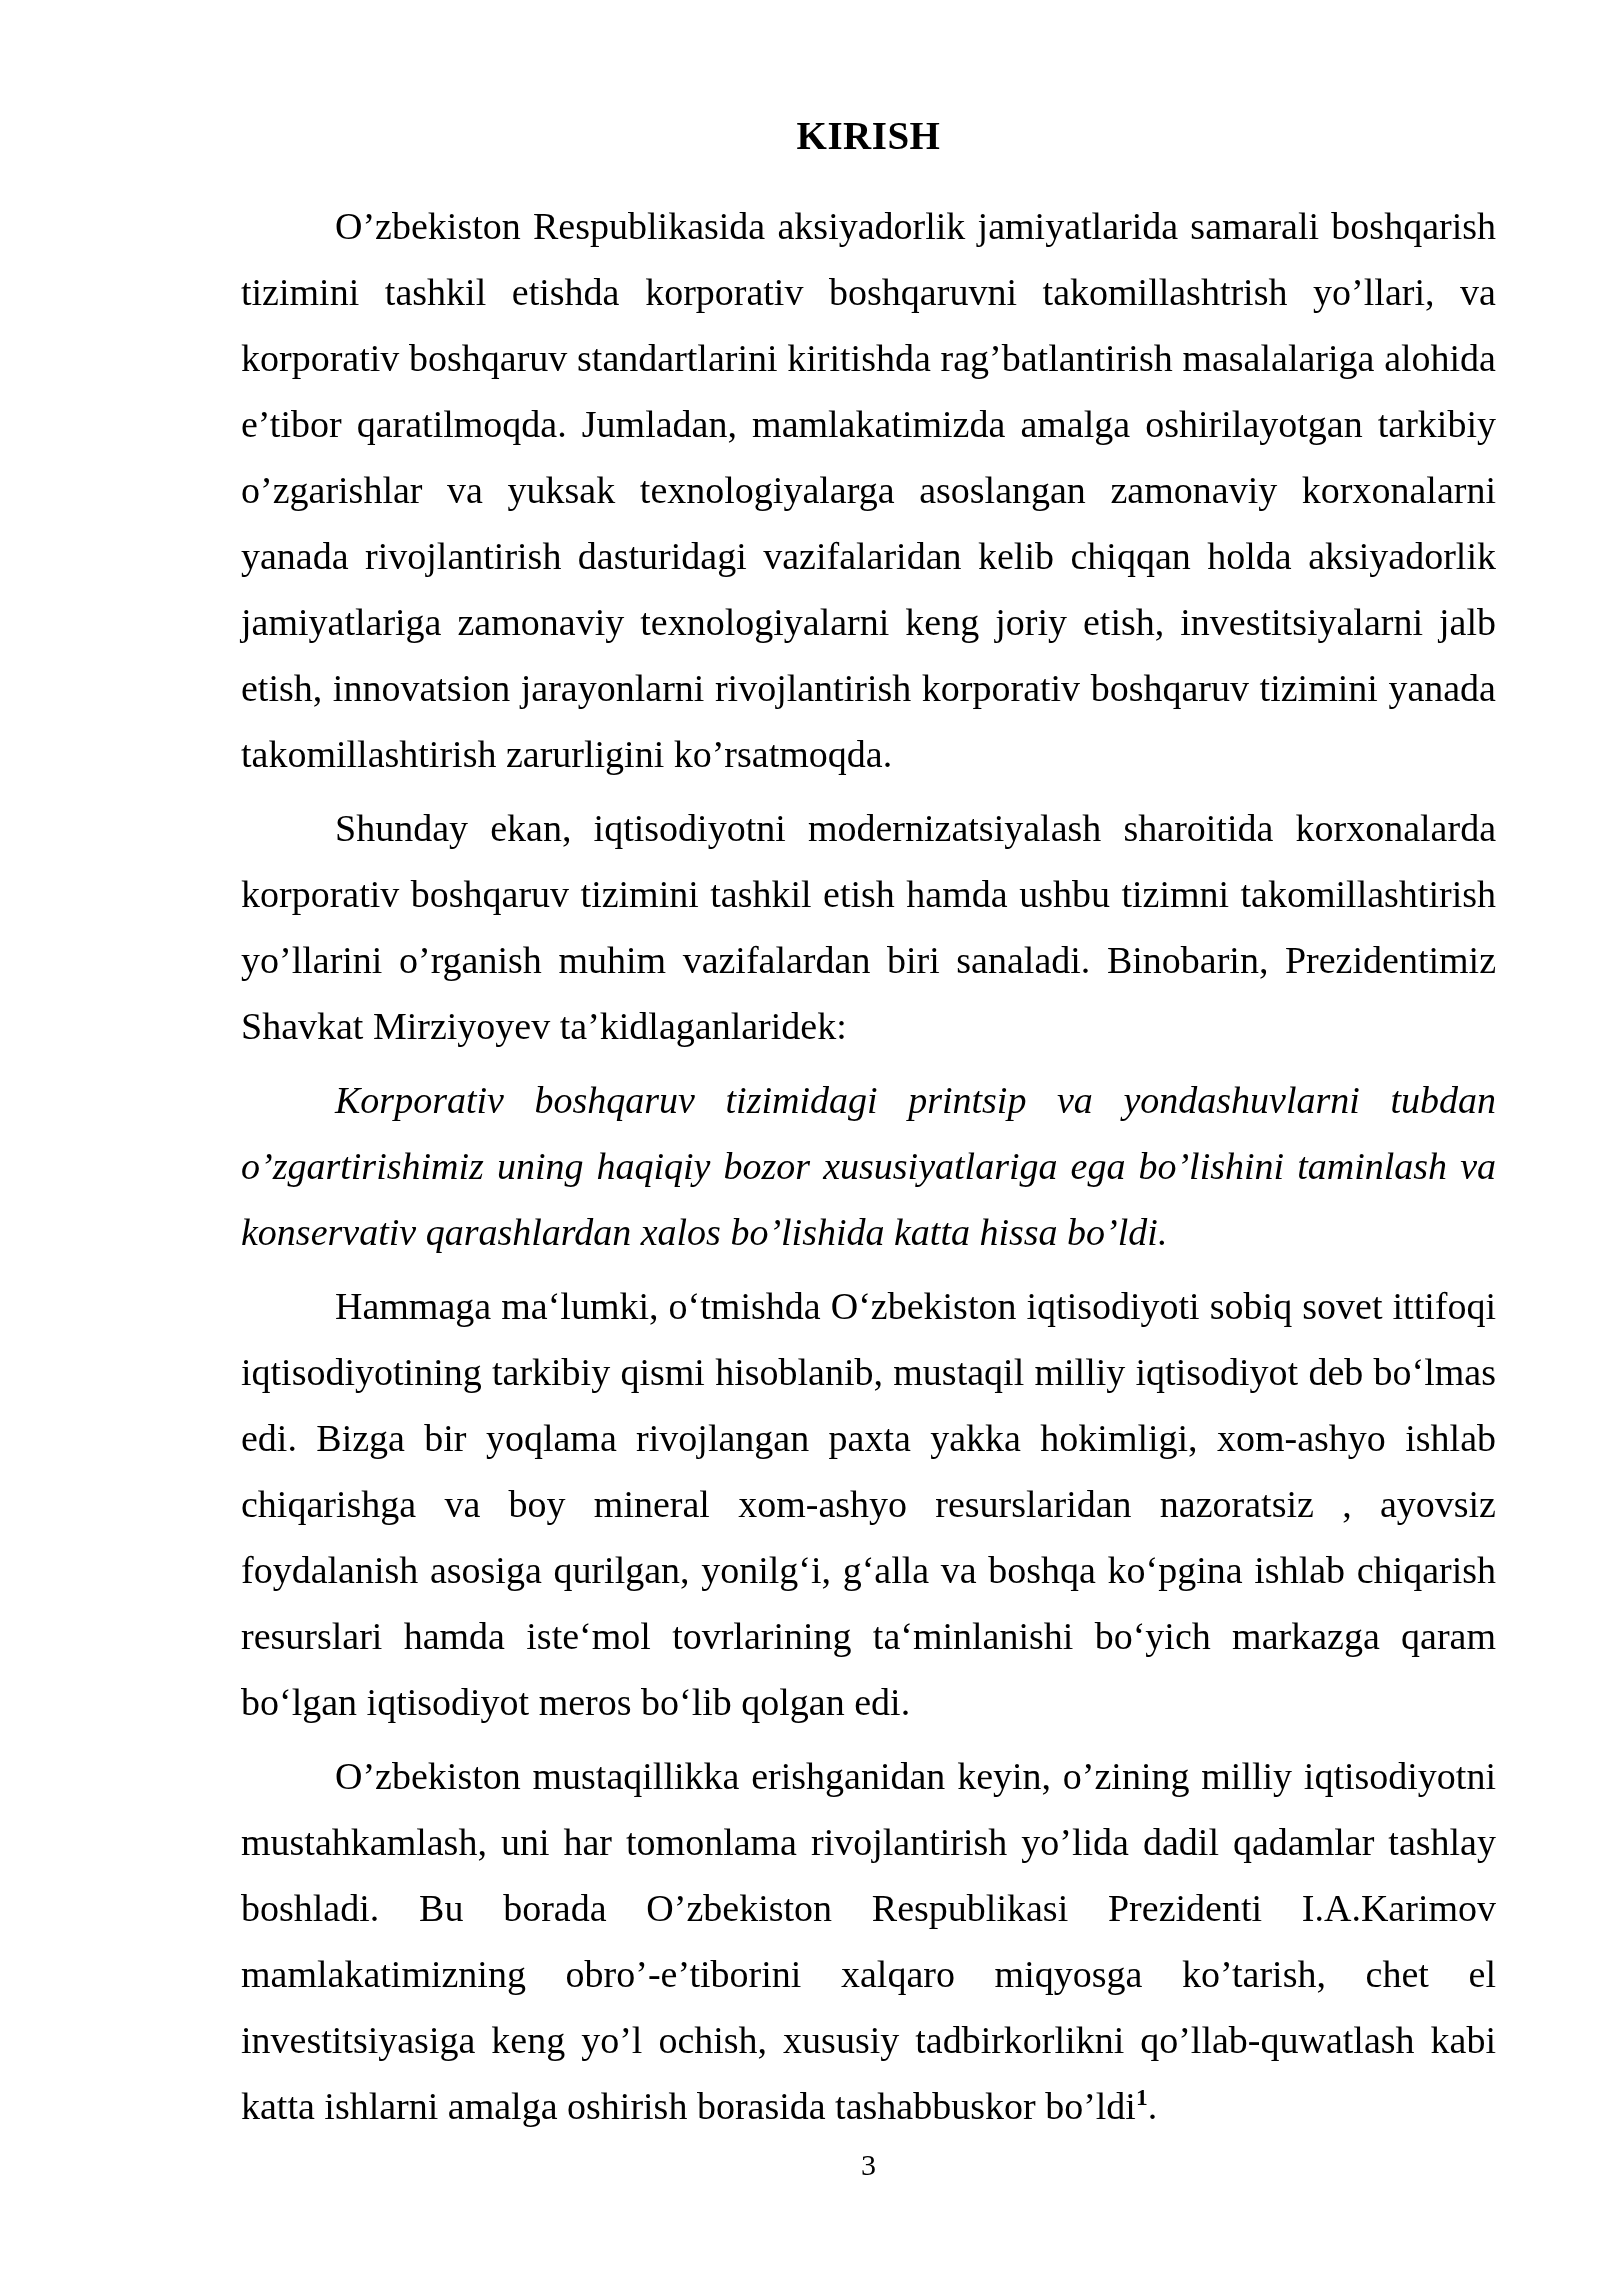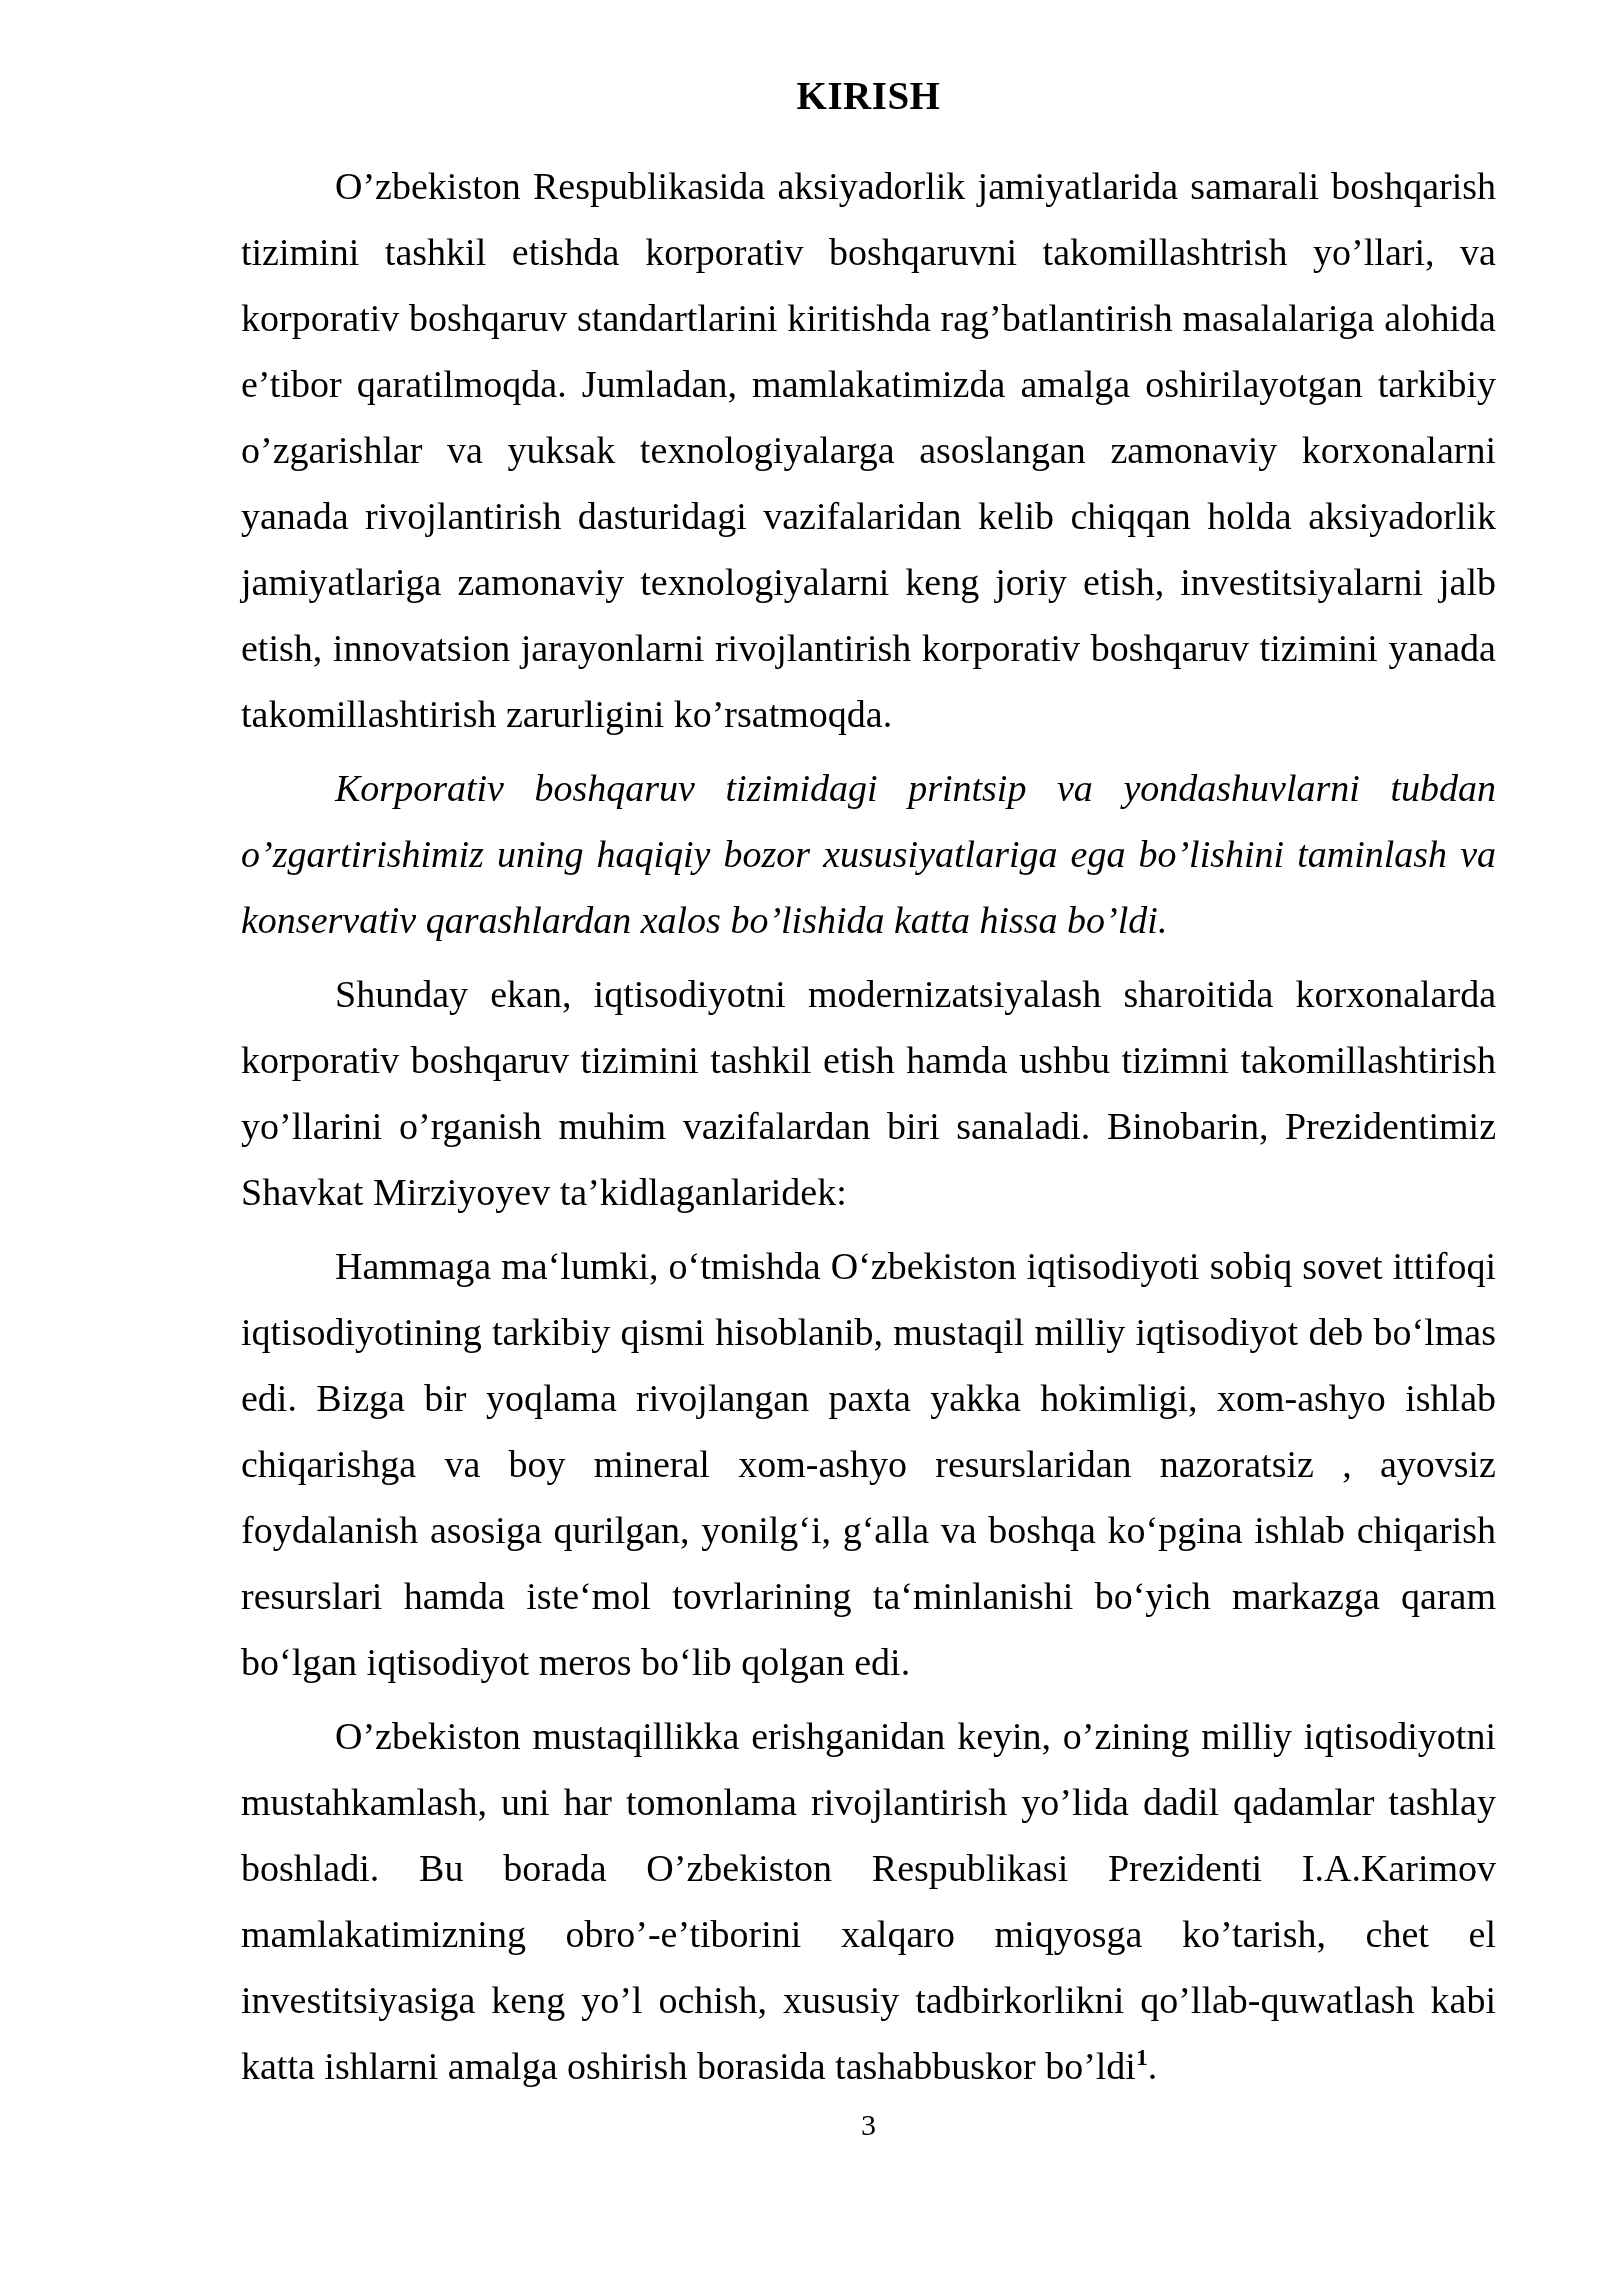--- a/index.html
+++ b/index.html
@@ -12,21 +12,21 @@
     width: 1621px;
     height: 2293px;
     background: #ffffff;
     font-family: "Liberation Serif", "DejaVu Serif", serif;
     color: #000000;
     overflow: hidden;
   }
   .content {
     margin-left: 233px;
     width: 1271px;
-    padding-top: 63px;
+    padding-top: 103px;
     font-family: Liberation Serif, serif;
   }
   .doc-title {
     margin: 0 0 23.5px 0;
     font-size: 39px;
     font-weight: bold;
     line-height: 66px;
     text-align: center;
     letter-spacing: 0.5px;
   }
@@ -61,23 +61,23 @@
 </head>
 <body>
 
 <div class="page">
   <div class="content">
 
     <h1 class="doc-title">KIRISH</h1>
 
     <p class="body-par">O’zbekiston Respublikasida aksiyadorlik jamiyatlarida samarali boshqarish tizimini tashkil etishda korporativ boshqaruvni takomillashtrish yo’llari, va korporativ boshqaruv standartlarini kiritishda rag’batlantirish masalalariga alohida e’tibor qaratilmoqda. Jumladan, mamlakatimizda amalga oshirilayotgan tarkibiy o’zgarishlar va yuksak texnologiyalarga asoslangan zamonaviy korxonalarni yanada rivojlantirish dasturidagi vazifalaridan kelib chiqqan holda aksiyadorlik jamiyatlariga zamonaviy texnologiyalarni keng joriy etish, investitsiyalarni jalb etish, innovatsion jarayonlarni rivojlantirish korporativ boshqaruv tizimini yanada takomillashtirish zarurligini ko’rsatmoqda.</p>
 
+    <p class="body-par">Shunday ekan, iqtisodiyotni modernizatsiyalash sharoitida korxonalarda korporativ boshqaruv tizimini tashkil etish hamda ushbu tizimni takomillashtirish yo’llarini o’rganish muhim vazifalardan biri sanaladi. Binobarin, Prezidentimiz Shavkat Mirziyoyev ta’kidlaganlaridek:</p>
+
     <p class="body-par italic">Korporativ boshqaruv tizimidagi printsip va yondashuvlarni tubdan o’zgartirishimiz uning haqiqiy bozor xususiyatlariga ega bo’lishini taminlash va konservativ qarashlardan xalos bo’lishida katta hissa bo’ldi.</p>
-
-    <p class="body-par">Shunday ekan, iqtisodiyotni modernizatsiyalash sharoitida korxonalarda korporativ boshqaruv tizimini tashkil etish hamda ushbu tizimni takomillashtirish yo’llarini o’rganish muhim vazifalardan biri sanaladi. Binobarin, Prezidentimiz Shavkat Mirziyoyev ta’kidlaganlaridek:</p>
 
     <p class="body-par">Hammaga ma‘lumki, o‘tmishda O‘zbekiston iqtisodiyoti sobiq sovet ittifoqi iqtisodiyotining tarkibiy qismi hisoblanib, mustaqil milliy iqtisodiyot deb bo‘lmas edi. Bizga bir yoqlama rivojlangan paxta yakka hokimligi, xom-ashyo ishlab chiqarishga va boy mineral xom-ashyo resurslaridan nazoratsiz , ayovsiz foydalanish asosiga qurilgan, yonilg‘i, g‘alla va boshqa ko‘pgina ishlab chiqarish resurslari hamda iste‘mol tovrlarining ta‘minlanishi bo‘yich markazga qaram bo‘lgan iqtisodiyot meros bo‘lib qolgan edi.</p>
 
     <p class="body-par"><span>O’zbekiston mustaqillikka erishganidan keyin, o’zining milliy iqtisodiyotni mustahkamlash, uni har tomonlama rivojlantirish yo’lida dadil qadamlar tashlay boshladi. Bu borada O’zbekiston Respublikasi Prezidenti I.A.Karimov mamlakatimizning obro’-e’tiborini xalqaro miqyosga ko’tarish, chet el investitsiyasiga keng yo’l ochish, xususiy tadbirkorlikni qo’llab-quwatlash kabi katta ishlarni amalga oshirish borasida tashabbuskor bo’ldi</span><sup class="footnote-sup">1</sup><span>.</span></p>
 
     <div class="page-number">3</div>
 
   </div>
 </div>
 

